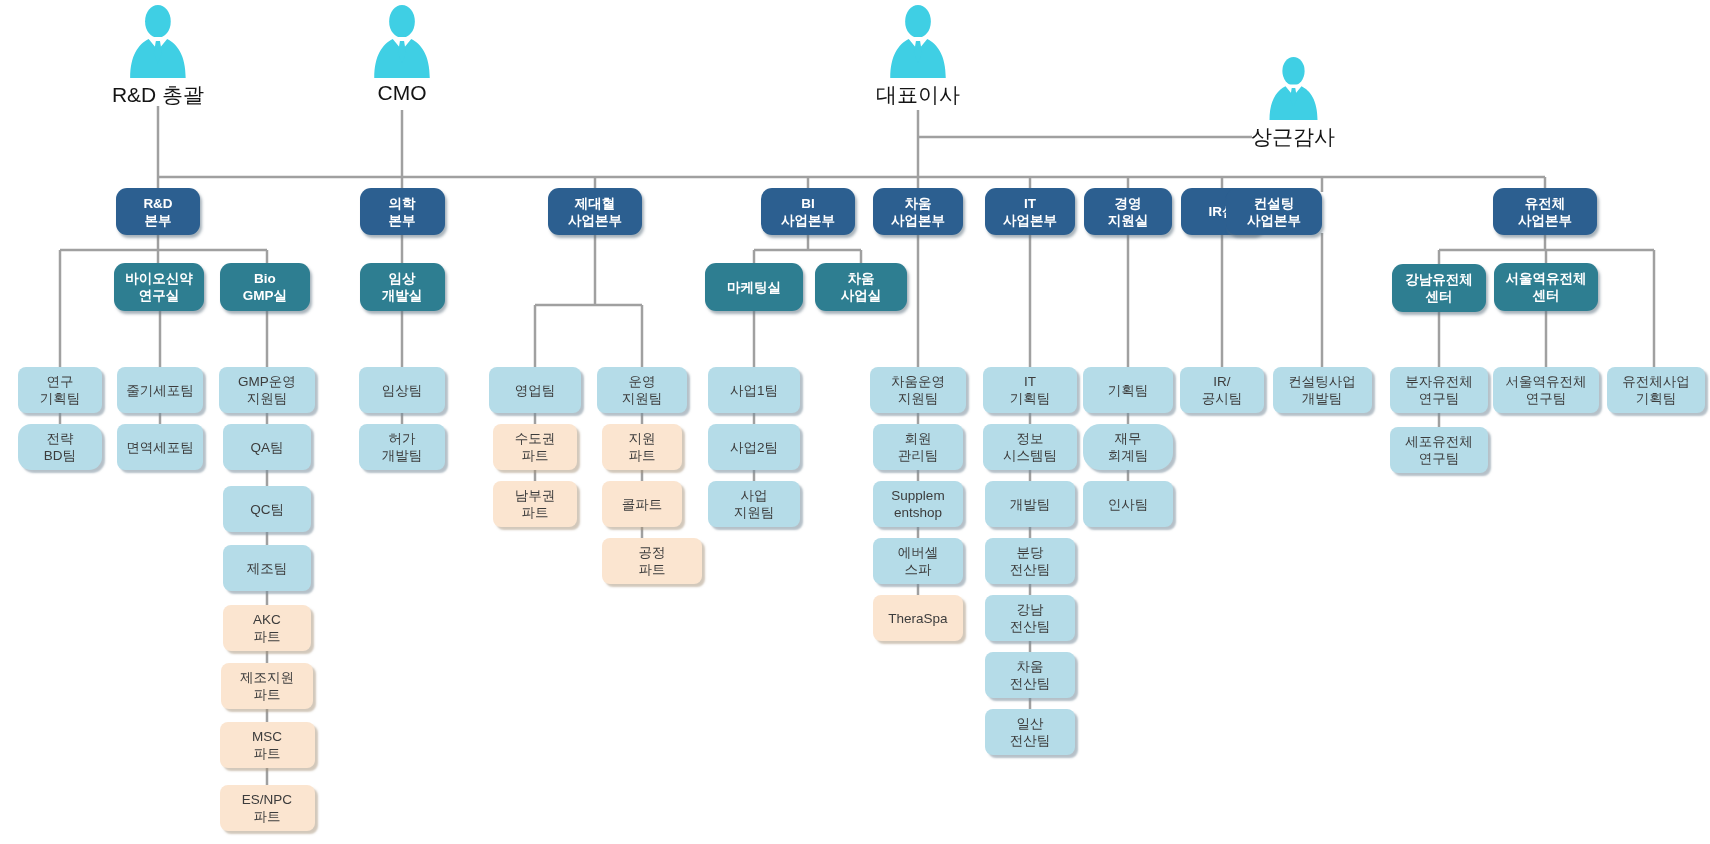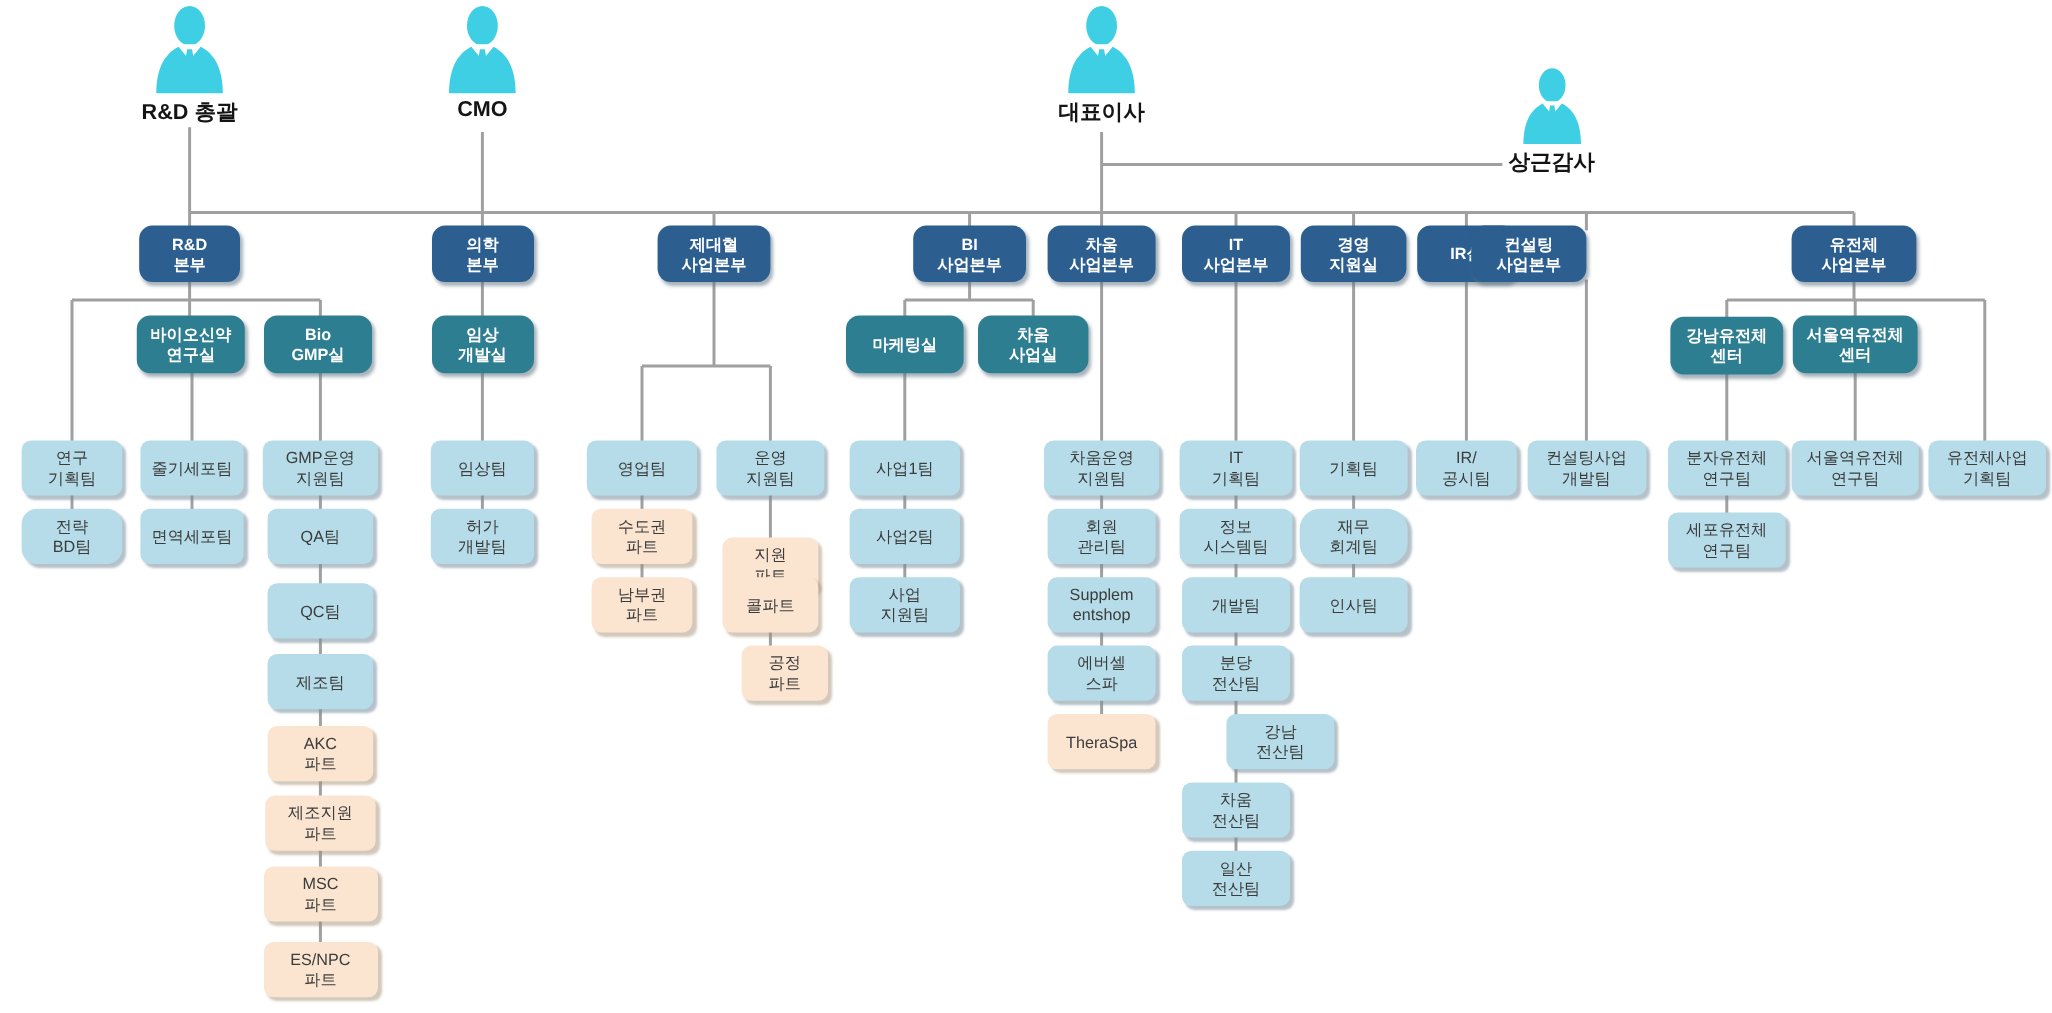--- a/index.html
+++ b/index.html
@@ -26,21 +26,21 @@
   }
   .node.part{
     background:#FBE5D0;color:#3C3C3C;font-size:13.5px;
     border-radius:8px;box-shadow:3px 3px 2px rgba(165,145,120,.5);
   }
   .person{
     position:absolute;display:flex;flex-direction:column;align-items:center;
     transform:translateX(-50%);
   }
   .person-label{
-    font-size:18px;font-weight:700;color:#141414;margin-top:3px;white-space:nowrap;
+    font-size:21px;font-weight:400;color:#141414;margin-top:3px;white-space:nowrap;
   }
 </style>
 </head>
 <body>
 
 <div class="stage">
   <svg class="edges" viewBox="0 0 1710 844" xmlns="http://www.w3.org/2000/svg">
       <line x1="158" y1="106" x2="158" y2="190" stroke="#A0A0A0" stroke-width="2.5"></line>
       <line x1="402" y1="110" x2="402" y2="190" stroke="#A0A0A0" stroke-width="2.5"></line>
       <line x1="918" y1="110" x2="918" y2="190" stroke="#A0A0A0" stroke-width="2.5"></line>
@@ -188,24 +188,24 @@
       <div class="node team" style="left: 359px; top: 367px; width: 86px; height: 46px;">임상팀</div>
       <div class="node team" style="left: 359px; top: 424px; width: 86px; height: 46px;">허가
 개발팀</div>
       <div class="node team" style="left: 489px; top: 367px; width: 92px; height: 46px;">영업팀</div>
       <div class="node part" style="left: 493px; top: 424px; width: 84px; height: 46px;">수도권
 파트</div>
       <div class="node part" style="left: 493px; top: 481px; width: 84px; height: 46px;">남부권
 파트</div>
       <div class="node team" style="left: 597px; top: 367px; width: 90px; height: 46px;">운영
 지원팀</div>
-      <div class="node part" style="left: 602px; top: 424px; width: 80px; height: 46px; margin-top: 24px;">지원
+      <div class="node part" style="left: 602px; top: 424px; width: 80px; height: 46px;">지원
 파트</div>
       <div class="node part" style="left: 602px; top: 481px; width: 80px; height: 46px;">콜파트</div>
-      <div class="node part" style="left: 618px; top: 538px; width: 72px; height: 46px;">공정
+      <div class="node part" style="left: 602px; top: 538px; width: 100px; height: 46px;">공정
 파트</div>
       <div class="node team" style="left: 708px; top: 367px; width: 92px; height: 46px;">사업1팀</div>
       <div class="node team" style="left: 708px; top: 424px; width: 92px; height: 46px;">사업2팀</div>
       <div class="node team" style="left: 708px; top: 481px; width: 92px; height: 46px;">사업
 지원팀</div>
       <div class="node team" style="left: 870px; top: 367px; width: 96px; height: 46px;">차움운영
 지원팀</div>
       <div class="node team" style="left: 873px; top: 424px; width: 90px; height: 46px;">회원
 관리팀</div>
       <div class="node team" style="left: 873px; top: 481px; width: 90px; height: 46px;">Supplem
@@ -213,21 +213,21 @@
       <div class="node team" style="left: 873px; top: 538px; width: 90px; height: 46px;">에버셀
 스파</div>
       <div class="node part" style="left: 873px; top: 595px; width: 90px; height: 46px;">TheraSpa</div>
       <div class="node team" style="left: 983px; top: 367px; width: 94px; height: 46px;">IT
 기획팀</div>
       <div class="node team" style="left: 983px; top: 424px; width: 94px; height: 46px;">정보
 시스템팀</div>
       <div class="node team" style="left: 985px; top: 481px; width: 90px; height: 46px;">개발팀</div>
       <div class="node team" style="left: 985px; top: 538px; width: 90px; height: 46px;">분당
 전산팀</div>
-      <div class="node team" style="left: 1022px; top: 595px; width: 90px; height: 46px; text-align: center;">강남
+      <div class="node team" style="left: 985px; top: 595px; width: 90px; height: 46px; text-align: center;">강남
 전산팀</div>
       <div class="node team" style="left: 985px; top: 652px; width: 90px; height: 46px;">차움
 전산팀</div>
       <div class="node team" style="left: 985px; top: 709px; width: 90px; height: 46px;">일산
 전산팀</div>
       <div class="node team" style="left: 1083px; top: 367px; width: 90px; height: 46px;">기획팀</div>
       <div class="node team" style="left: 1083px; top: 424px; width: 90px; height: 46px; border-radius: 17px;">재무
 회계팀</div>
       <div class="node team" style="left: 1083px; top: 481px; width: 90px; height: 46px;">인사팀</div>
       <div class="node team" style="left: 1180px; top: 367px; width: 84px; height: 46px;">IR/

